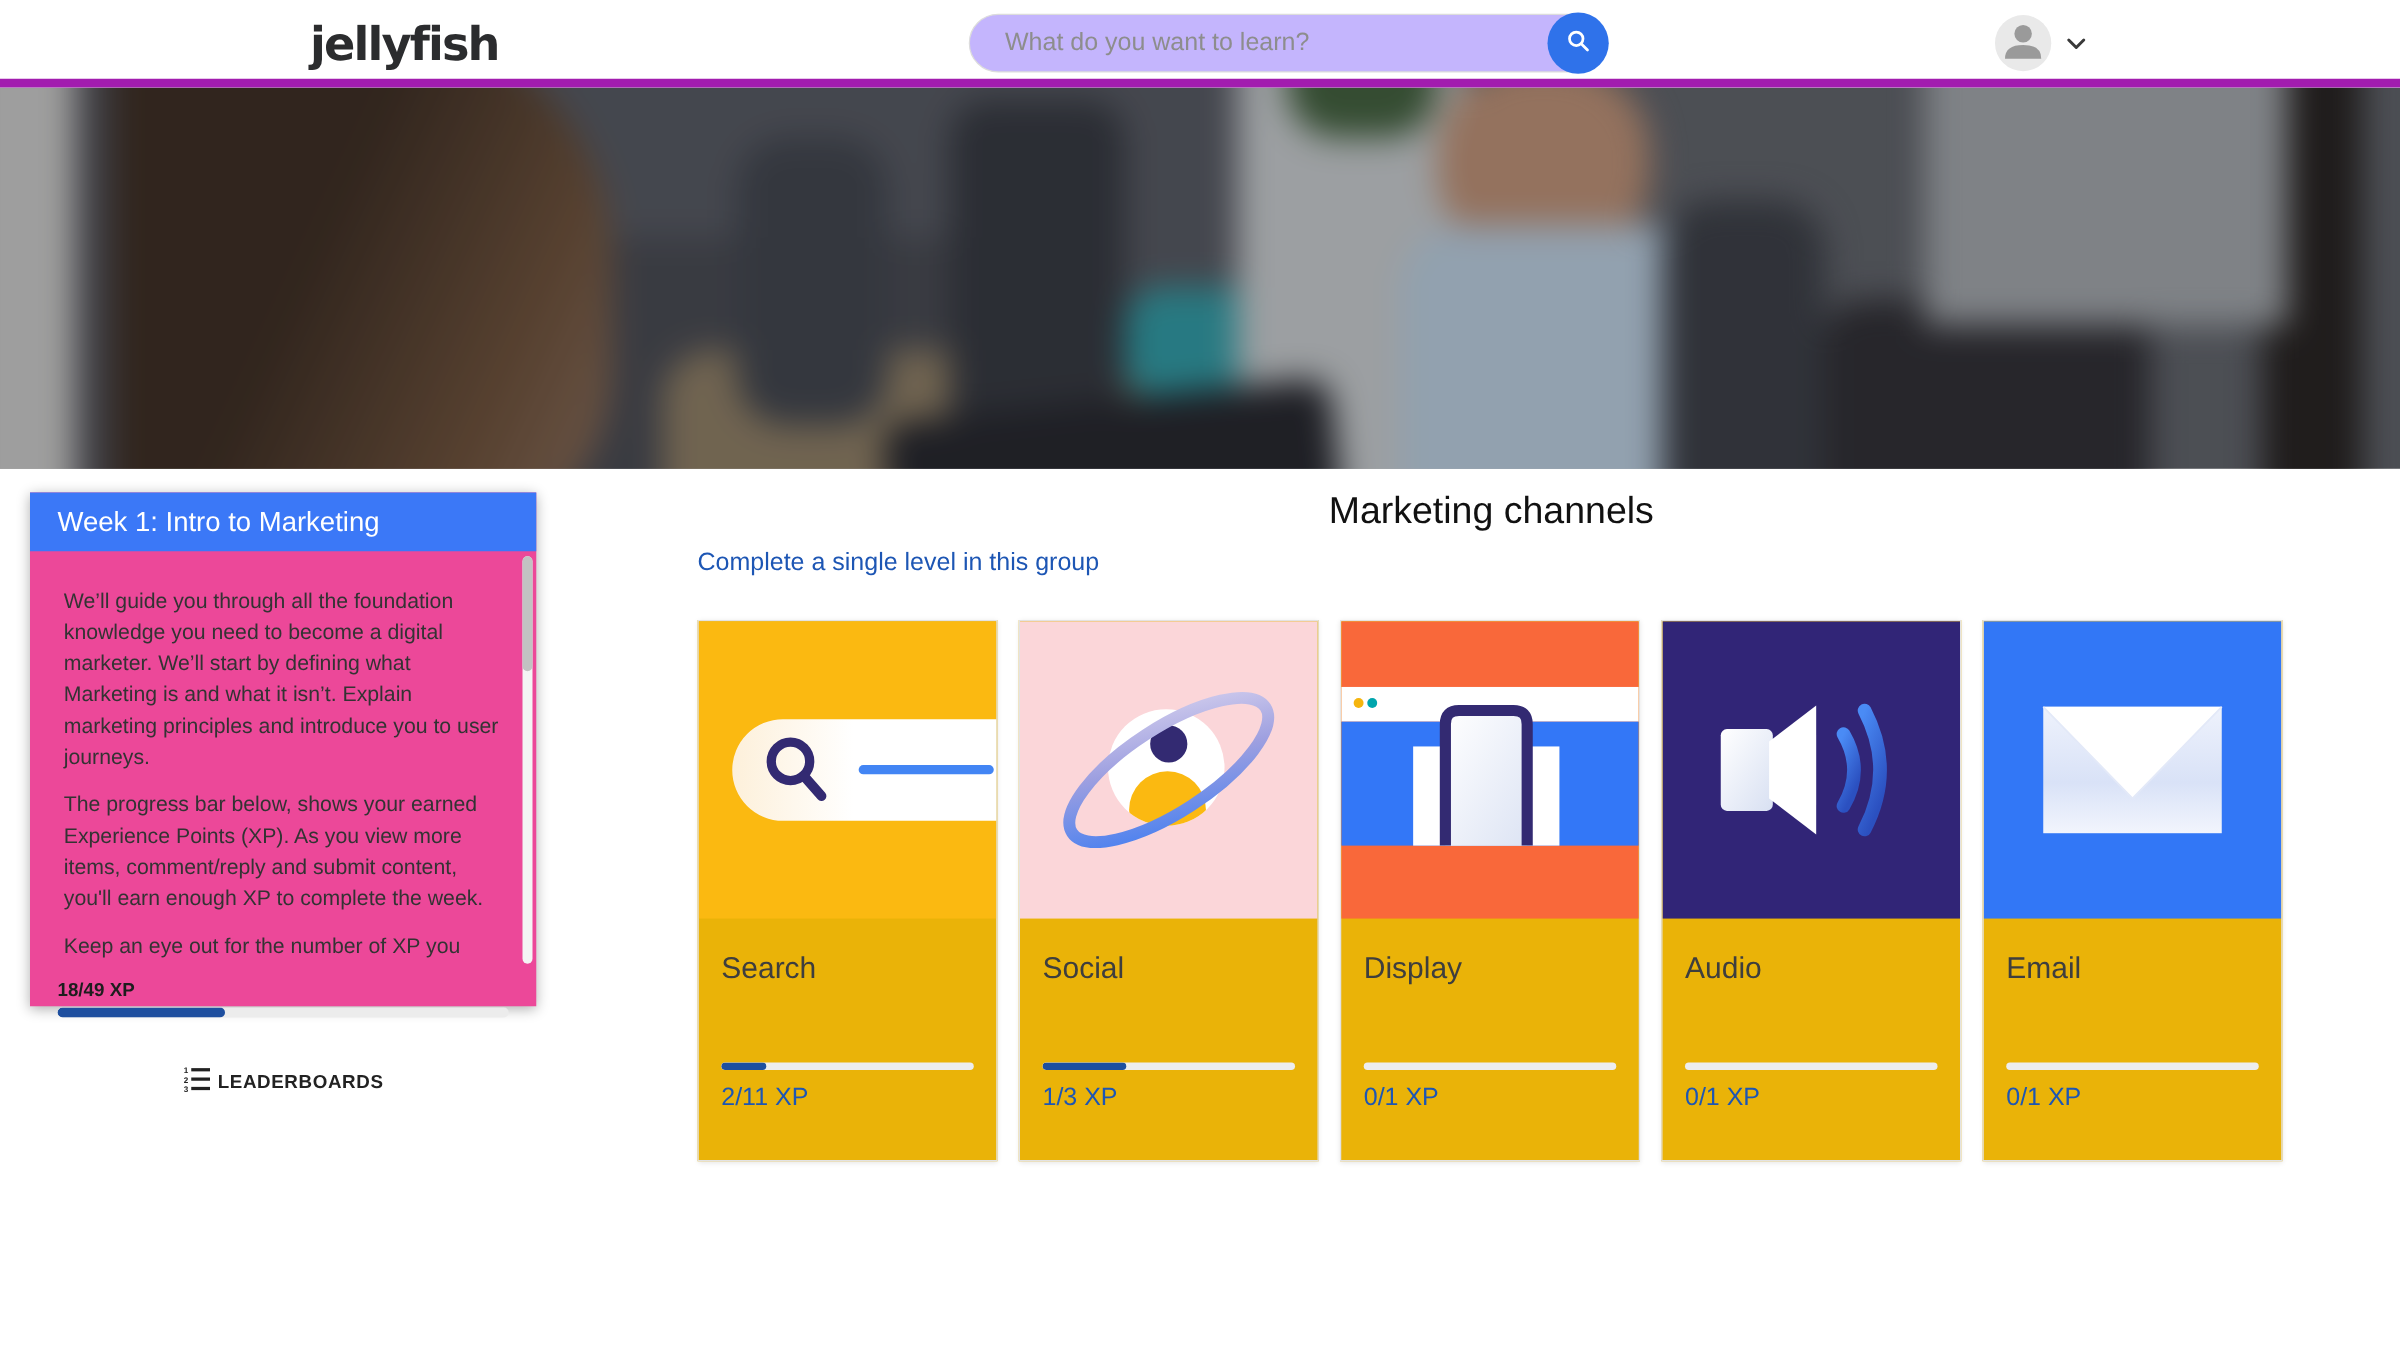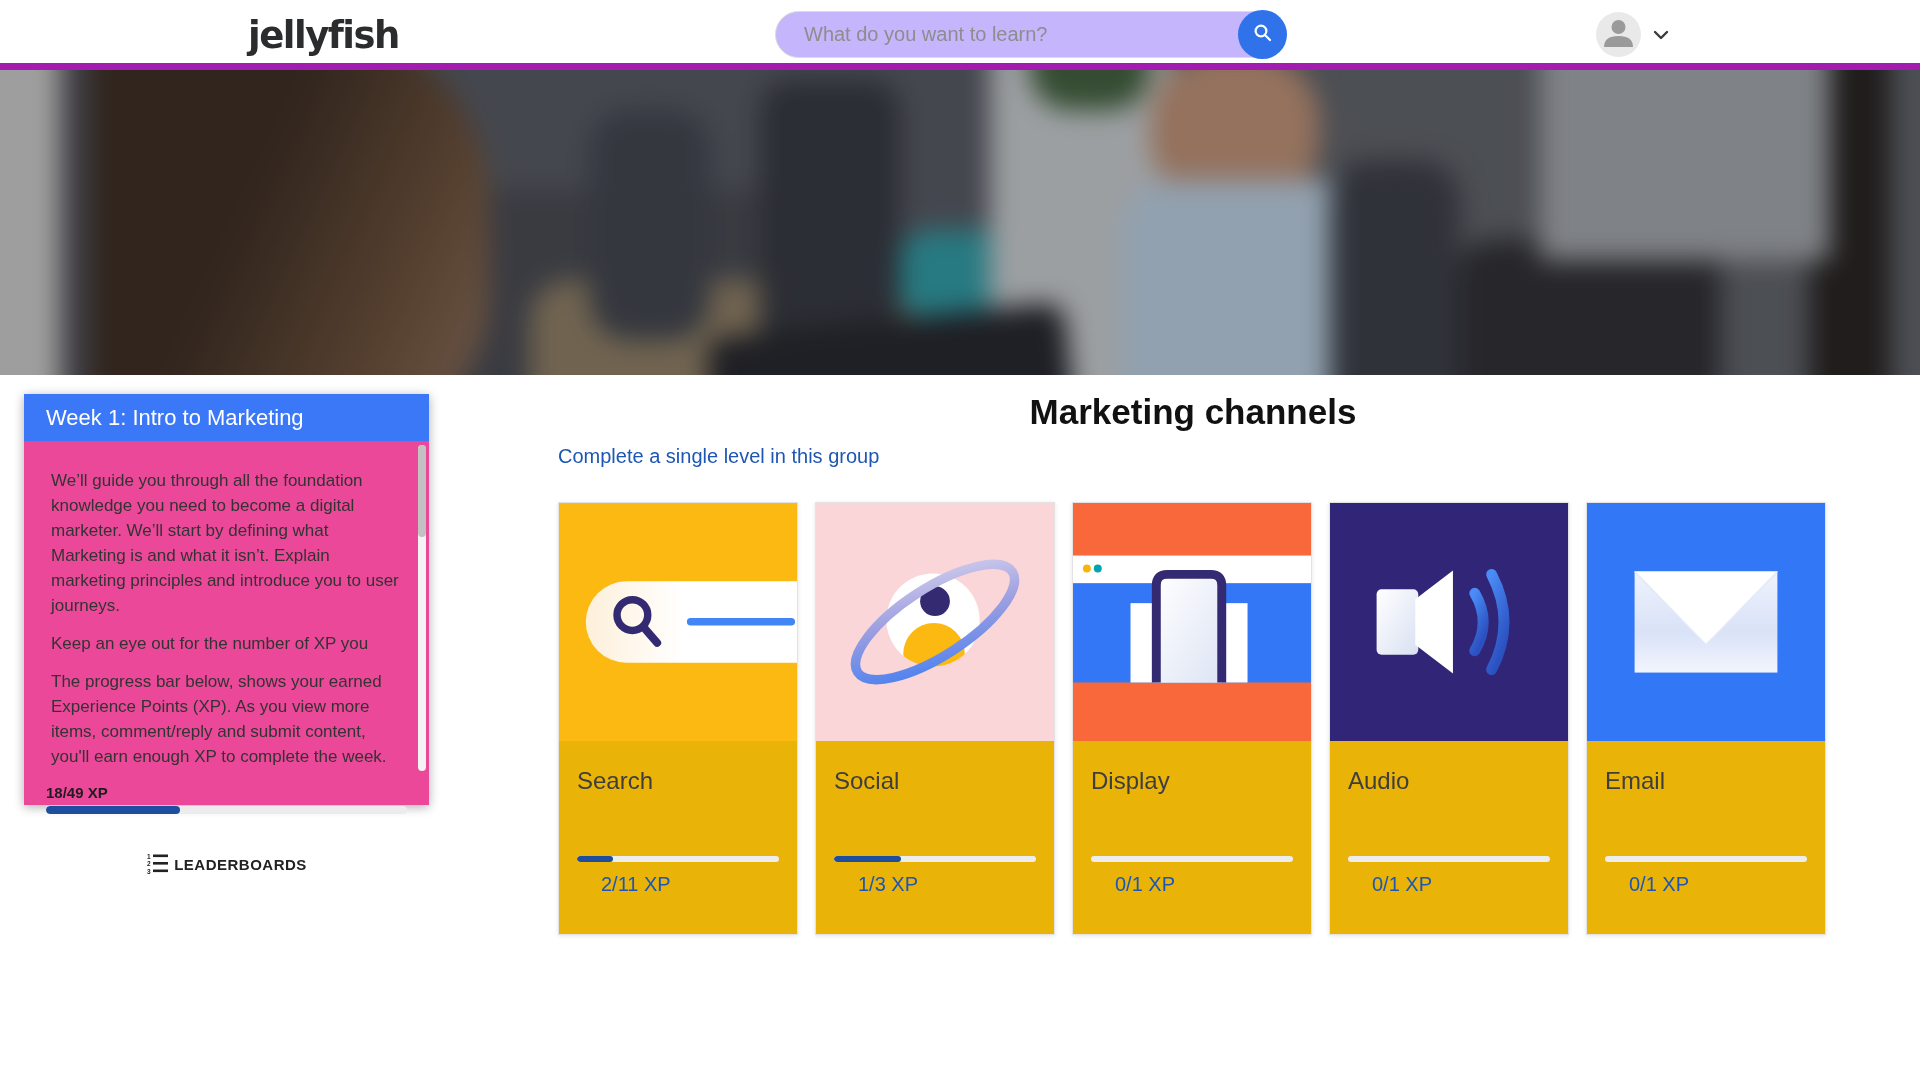--- a/index.html
+++ b/index.html
@@ -29,30 +29,30 @@
   .week-body p { font-size:17px; line-height:1.47; color:#333; margin-bottom:13px; }
   .week-scrollbar-track { position:absolute; right:3px; top:4px; width:8px; height:326px; background:#f4f4f4; border-radius:4px; }
   .week-scrollbar-thumb { position:absolute; right:3px; top:4px; width:8px; height:92px; background:#c2c2c2; border-radius:4px; }
   .week-xp-label { padding:6px 22px 0; font-size:15px; font-weight:bold; color:#1d1d1d; }
   .week-progress { margin:5px 22px 0; height:8px; border-radius:4px; background:#ececec; overflow:hidden; }
   .week-progress-fill { height:100%; border-radius:4px; background:#1e4f9f; }
   .leaderboards-btn { margin:38px auto 0; display:flex; align-items:center; gap:6px; background:none; border:none; cursor:pointer; font-family:"Liberation Sans", sans-serif; font-size:15px; font-weight:bold; letter-spacing:0.5px; color:#222; }
 
   
   .group { position:absolute; left:558px; top:375px; width:1270px; }
-  .group-title { text-align:center; font-size:35px; color:#111; margin-top:17px; font-weight:700; }
+  .group-title { text-align:center; font-size:30px; color:#111; margin-top:17px; font-weight:400; }
   .group-link { display:block; font-size:20px; color:#1d56b4; margin-top:13px; text-decoration:none; cursor:pointer; }
   .cards { display:flex; gap:17px; margin-top:34px; }
   .card { width:240px; height:433px; background:#eab308; border:1px solid #e3e3e3; box-shadow:0 1px 4px rgba(0,0,0,0.10); cursor:pointer; }
   .card-art { width:238px; height:238px; display:block; }
   .card-body { position:relative; height:193px; padding:26px 18px 0; }
   .card-title { font-size:24px; color:#3e3e3e; }
   .card-progress { position:absolute; left:18px; right:18px; top:115px; height:6px; border-radius:3px; background:#ededed; overflow:hidden; }
   .card-progress-fill { height:100%; border-radius:3px; background:#1e4f9f; }
-  .card-xp { position:absolute; left:18px; top:132px; font-size:20px; color:#1d56b4;margin-left:24px; }
+  .card-xp { position:absolute; left:18px; top:132px; font-size:20px; color:#1d56b4; }
 </style>
 </head>
 <body>
 
 <div class="header">
   <div class="logo">jellyfish</div>
 
   <div class="search-wrap">
     <input class="search-input" type="text" placeholder="What do you want to learn?" style="">
     <button class="search-btn">
@@ -103,22 +103,22 @@
     <div class="blob" style="left:1840px;top:0;width:80px;height:400px;background:#24201e;"></div>
     <div class="blob" style="left:1570px;top:0;width:290px;height:220px;background:#9ea2a6;"></div>
   </div>
   <div class="hero-dark"></div>
 </div>
 
 <div class="week-card">
   <div class="week-head">Week 1: Intro to Marketing</div>
   <div class="week-body">
     <p>We’ll guide you through all the foundation knowledge you need to become a digital marketer. We’ll start by defining what Marketing is and what it isn’t. Explain marketing principles and introduce you to user journeys.</p>
+    <p>The progress bar below, shows your earned Experience Points (XP). As you view more items, comment/reply and submit content, you'll earn enough XP to complete the week.</p>
     <p>Keep an eye out for the number of XP you</p>
-    <p>The progress bar below, shows your earned Experience Points (XP). As you view more items, comment/reply and submit content, you'll earn enough XP to complete the week.</p>
     <div class="week-scrollbar-track"></div>
     <div class="week-scrollbar-thumb"></div>
   </div>
   <div class="week-xp-label">18/49 XP</div>
   <div class="week-progress">
     <div class="week-progress-fill" style="width: 37%;"></div>
   </div>
   <button class="leaderboards-btn">
     <span>
       <svg width="22" height="22" viewBox="0 0 22 22">

